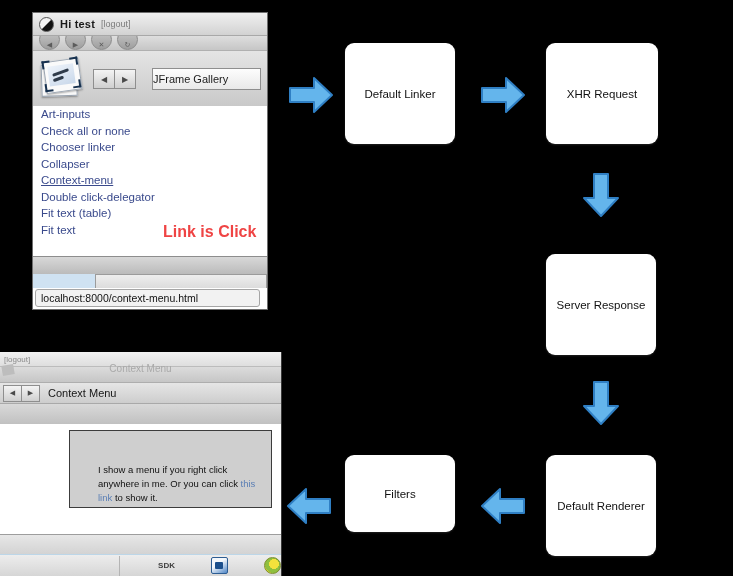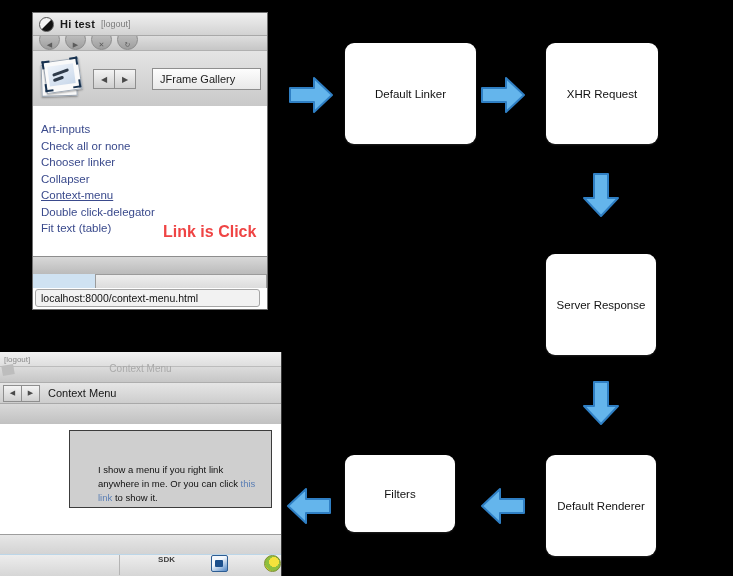--- a/index.html
+++ b/index.html
@@ -77,27 +77,27 @@
   .nav-b{
     width:20px;background:linear-gradient(#f4f4f4,#cfcfcf);
     border:1px solid #8e8e8e;display:flex;align-items:center;justify-content:center;
     font-size:8px;color:#4a4a4a;
   }
   .nav-b + .nav-b{border-left:none;}
   .loc{
     flex:1;height:20px;margin-left:6px;
     background:linear-gradient(#fdfdfd,#e9e9e9);
     border:1px solid #8e8e8e;
-    display:flex;align-items:center;padding-left:7px;
+    display:flex;align-items:center;
     font-size:11px;color:#1b1b1b;white-space:nowrap;overflow:hidden;
   }
 
   #win-top .page{
     position:absolute;left:0;top:93px;right:0;height:150px;background:#fff;
-    padding:15px 0 0 8px;overflow:hidden;
+    padding:0 0 0 8px;overflow:hidden;
   }
   .lnk{
     display:block;font-size:11.5px;color:#3a4a8c;line-height:16.5px;
     white-space:nowrap;
   }
   .lnk.u{text-decoration:underline;}
   .overlay-msg{
     position:absolute;left:130px;top:210px;
     font-size:16px;font-weight:bold;color:#ef4444;white-space:nowrap;
     z-index:6;
@@ -175,21 +175,21 @@
     border-top:1px solid #9d9d9d;border-bottom:1px solid #9fc4e0;
   }
   #win-bot .jframe-txt{
     position:absolute;left:14px;bottom:20px;
     font-size:15px;color:#111;white-space:nowrap;z-index:5;
   }
   #win-bot .taskbar{
     position:absolute;left:0;right:0;bottom:0;height:21px;
     background:linear-gradient(#ededed,#d6d6d6);
     border-top:1px solid #bcd6e8;
-    display:flex;gap:32px;
+    display:flex;align-items:center;gap:32px;
   }
   #win-bot .taskbar .seg{
     width:207px;height:20px;border-right:1px solid #b4b4b4;
   }
   #win-bot .taskbar .sdk{
     font-size:8px;font-weight:bold;color:#3e3e3e;margin-left:6px;
   }
   .ic-sm{width:15px;height:15px;margin-left:4px;flex:none;border-radius:2px;}
   .ic-doc{
     background:linear-gradient(145deg,#f4f8fc 40%,#4f86c6 100%);
@@ -252,20 +252,21 @@
   </div>
 
   <div class="page">
     <span class="lnk">Art-inputs</span>
     <span class="lnk">Check all or none</span>
     <span class="lnk">Chooser linker</span>
     <span class="lnk">Collapser</span>
     <span class="lnk u">Context-menu</span>
     <span class="lnk">Double click-delegator</span>
     <span class="lnk">Fit text (table)</span>
+    <span class="lnk">Fit text</span>
   </div>
 
   <div class="overlay-msg">Link is Click</div>
 
   <div class="splitbar"></div>
 
   <div class="lowerpane">
     <div class="tabstrip">
         <span class="tabfill"></span>
       </div>
@@ -288,38 +289,38 @@
     <span class="nav-b">◀</span>
     <span class="nav-b">▶</span>
     <span class="title2">Context Menu</span>
   </div>
 
   <div class="toolblank"></div>
 
   <div class="content">
     <div class="ctxbox">
       <div class="ctxtext">
-        <span>I show a menu if you right link</span>
+        <span>I show a menu if you right click</span>
         <span>anywhere in me. Or you can click</span>
         <a href="#">this link</a><span> to show it.</span>
       </div>
     </div>
   </div>
 
   <div class="jframe-bar"></div>
 
   <div class="taskbar">
     <span class="seg"></span>
     <span class="sdk">SDK</span>
     <span class="ic-sm ic-doc"></span>
     <span class="ic-sm ic-swirl"></span>
   </div>
 </div>
 
-<div class="fbox" style="left:345px;top:43px;width:131px;height:101px;">
+<div class="fbox" style="left:345px;top:43px;width:110px;height:101px;">
   <span>Default Linker</span>
 </div>
 
 <div class="fbox" style="left:546px;top:43px;width:112px;height:101px;">
   <span>XHR Request</span>
 </div>
 
 <div class="fbox" style="left:546px;top:254px;width:110px;height:101px;">
   <span>Server Response</span>
 </div>

